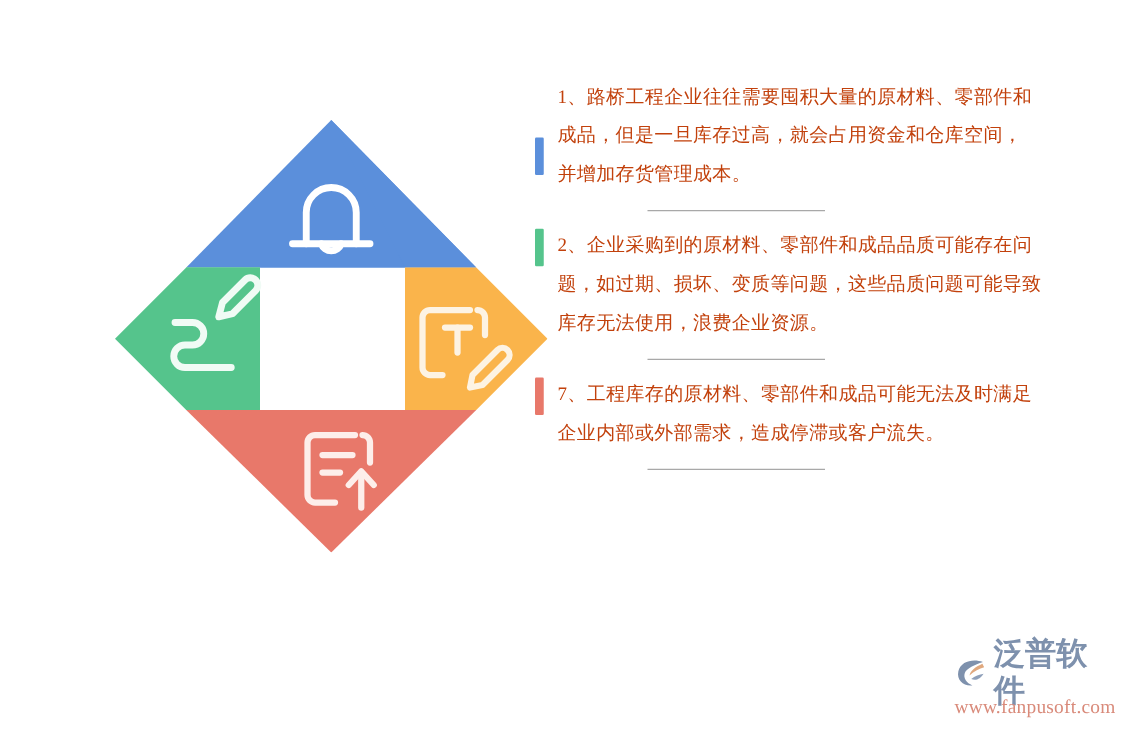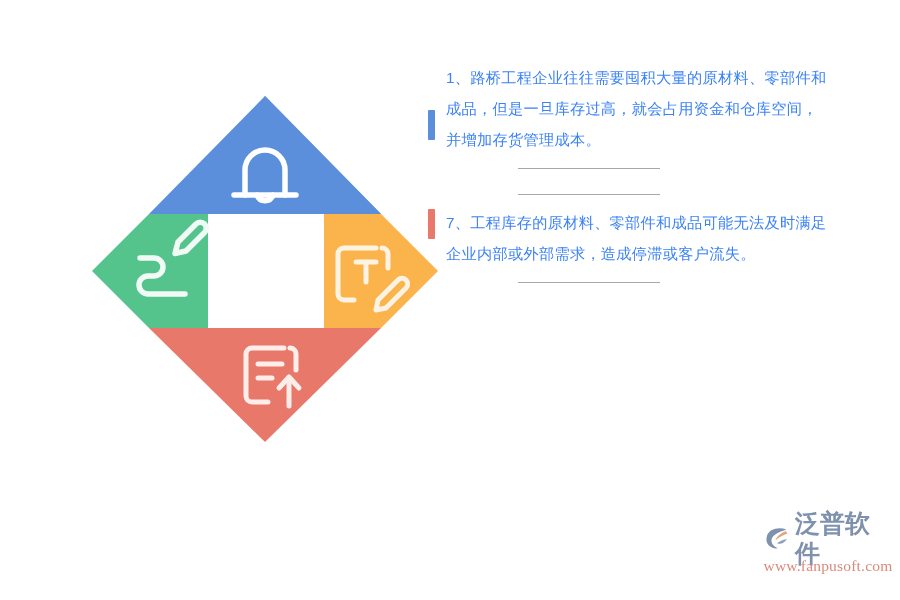--- a/index.html
+++ b/index.html
@@ -43,24 +43,24 @@
   .accent-bar {
     position: absolute;
     left: 0;
     width: 7px;
     height: 30px;
     border-radius: 1px;
   }
   .para-text {
     font-size: 15.2px;
     line-height: 31px;
-    color: #3b82f6;
+    color: #c2410c;
     letter-spacing: 0.3px;
     white-space: pre-wrap;
-    font-family: Liberation Sans, sans-serif;
+    font-family: Liberation Serif, serif;
   }
   .divider-wrap {
     height: 26px;
     display: flex;
     align-items: center;
     padding-left: 90px;
   }
   .divider {
     width: 142px;
     height: 1px;
@@ -163,20 +163,26 @@
     <span class="accent-bar" style="top: 48px; background: rgb(91, 143, 219);"></span>
     <div class="para-text">1、路桥工程企业往往需要囤积大量的原材料、零部件和
 成品，但是一旦库存过高，就会占用资金和仓库空间，
 并增加存货管理成本。</div>
   </div>
 
   <div class="divider-wrap">
     <div class="divider" style="background: rgb(168, 168, 168);"></div>
   </div>
 
+  <div class="para-block">
+    <span class="accent-bar" style="top: 2px; background: rgb(85, 196, 140);"></span>
+    <div class="para-text">2、企业采购到的原材料、零部件和成品品质可能存在问
+题，如过期、损坏、变质等问题，这些品质问题可能导致
+库存无法使用，浪费企业资源。</div>
+  </div>
 
   <div class="divider-wrap">
     <div class="divider" style="background: rgb(168, 168, 168);"></div>
   </div>
 
   <div class="para-block">
     <span class="accent-bar" style="top: 2px; background: rgb(232, 120, 106);"></span>
     <div class="para-text">7、工程库存的原材料、零部件和成品可能无法及时满足
 企业内部或外部需求，造成停滞或客户流失。</div>
   </div>

